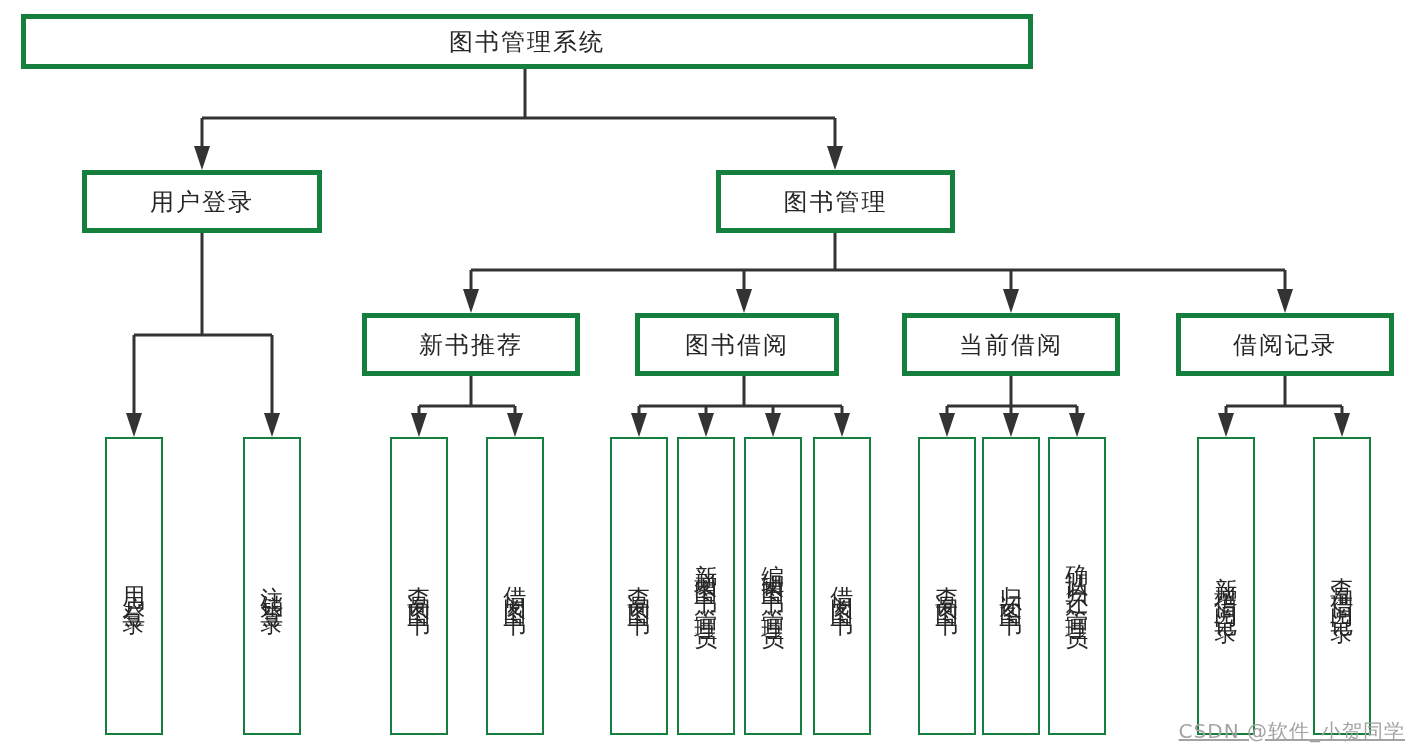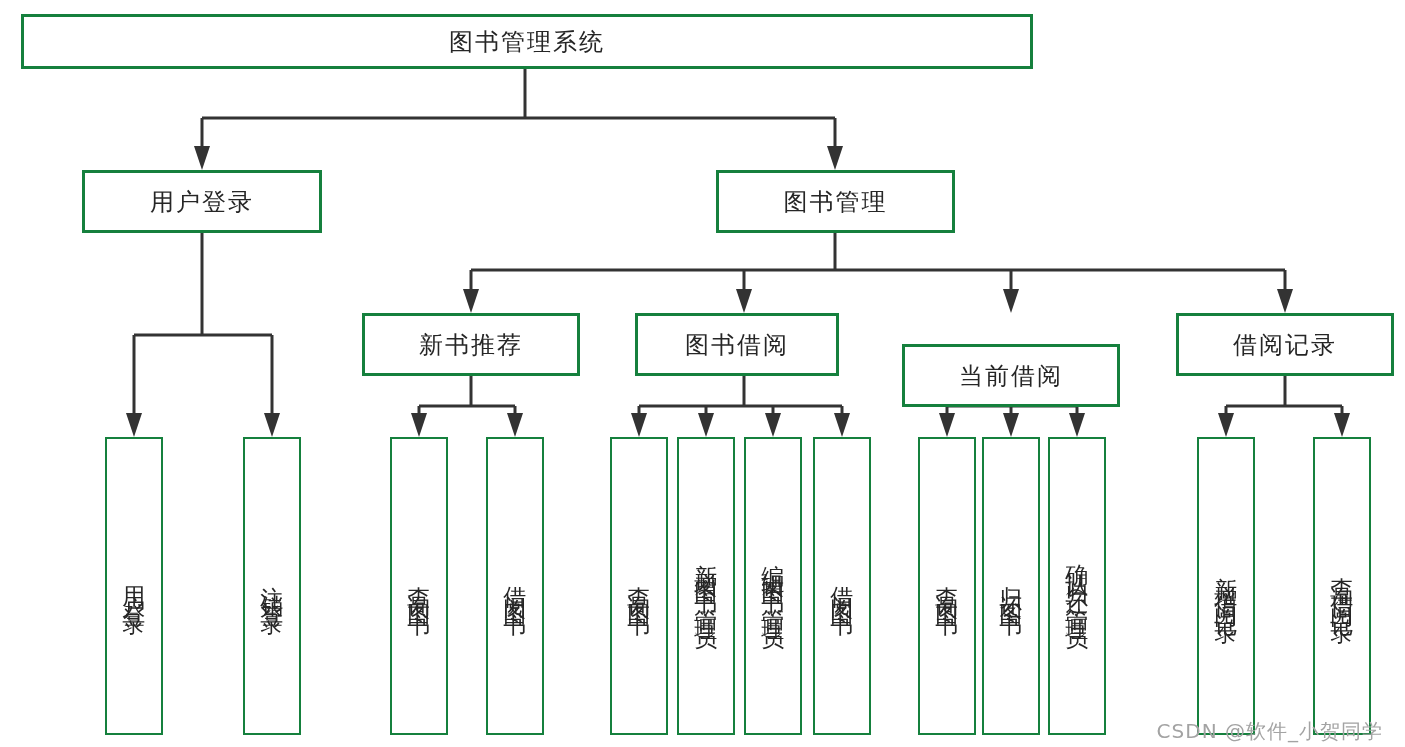--- a/index.html
+++ b/index.html
@@ -14,48 +14,49 @@
   }
   svg.wires {
     position: absolute;
     left: 0; top: 0;
     width: 1405px; height: 747px;
   }
   .node {
     position: absolute;
     box-sizing: border-box;
     background: #ffffff;
-    border: 3px solid #15803d;
+    border: 5px solid #15803d;
     display: flex;
     align-items: center;
     justify-content: center;
   }
   .hnode {
     font-size: 24px;
     letter-spacing: 2px;
     white-space: nowrap;
   }
   .vnode {
     border-width: 2.5px;
   }
   .vtext {
     writing-mode: vertical-rl;
     font-size: 23px;
     letter-spacing: 9px;
     line-height: 1.15;
   }
   .watermark {
     position: absolute;
-    right: 22px;
+    right: 0;
     bottom: 2px;
     font-size: 20px;
     letter-spacing: 1px;
     color: #a3a3a3;
     white-space: nowrap;
     z-index: 5;
+    text-decoration: underline;
   }
 </style>
 </head>
 <body>
 
 <div class="canvas">
 
   <svg class="wires" viewBox="0 0 1405 747" xmlns="http://www.w3.org/2000/svg" fill="none" stroke="#333333" stroke-width="3">
 
     <g>
@@ -132,21 +133,21 @@
     </g>
   </svg>
 
   <div class="node hnode" style="left:21px; top:14px; width:1012px; height:55px;">图书管理系统</div>
 
   <div class="node hnode" style="left:82px; top:170px; width:240px; height:63px;">用户登录</div>
   <div class="node hnode" style="left:716px; top:170px; width:239px; height:63px;">图书管理</div>
 
   <div class="node hnode" style="left:362px; top:313px; width:218px; height:63px;">新书推荐</div>
   <div class="node hnode" style="left:635px; top:313px; width:204px; height:63px;">图书借阅</div>
-  <div class="node hnode" style="left:902px; top:313px; width:218px; height:63px;margin-top:31px;">当前借阅</div>
+  <div class="node hnode" style="left:902px; top:313px; width:218px; height:63px;">当前借阅</div>
   <div class="node hnode" style="left:1176px; top:313px; width:218px; height:63px;">借阅记录</div>
 
   <div class="node vnode" style="left:105px; top:437px; width:58px; height:298px;">
     <span class="vtext">用户登录</span>
   </div>
   <div class="node vnode" style="left:243px; top:437px; width:58px; height:298px;">
     <span class="vtext">注销登录</span>
   </div>
 
   <div class="node vnode" style="left:390px; top:437px; width:58px; height:298px;">

